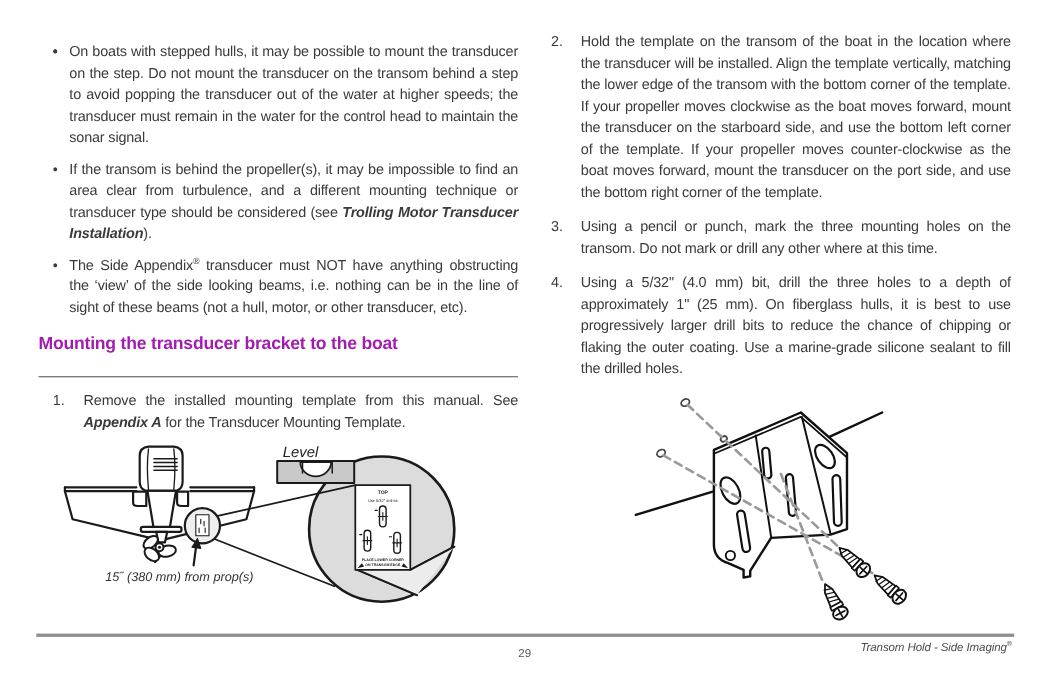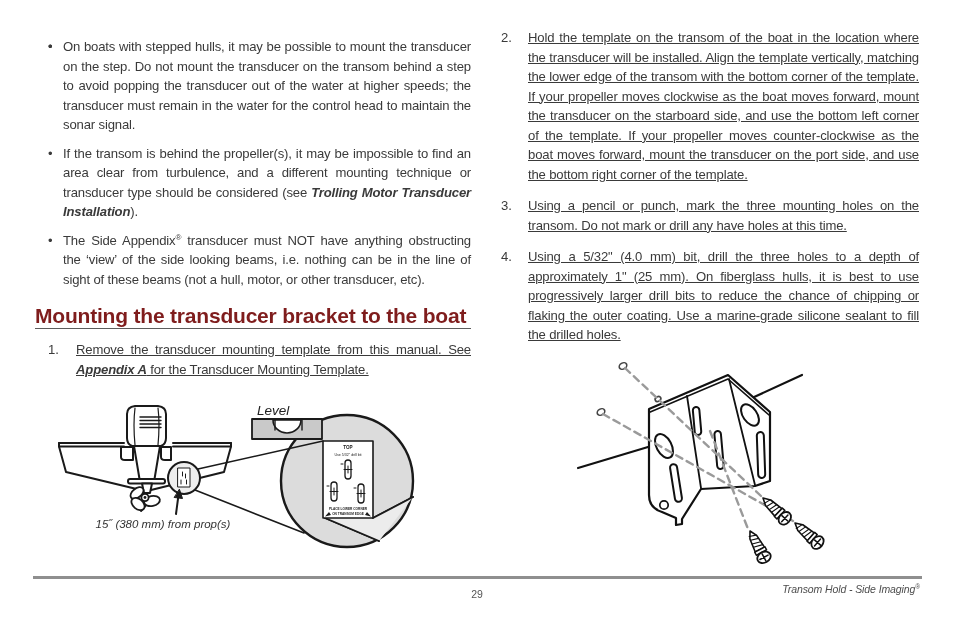--- a/index.html
+++ b/index.html
@@ -22,29 +22,29 @@
     text-align:justify;
     font-size:13.1px;line-height:19.5px;
     letter-spacing:-0.15px;
   }
   .bullets .marker{
     position:absolute;left:13px;top:0;
     font-size:13px;
   }
   .section-heading{
     margin:15px 0 11px 0;
-    padding:0 0 0 0;
-    font-size:21px;font-weight:bold;color:#7f1d1d;
+    padding:0 0 20px 0;
+    font-size:16px;font-weight:bold;color:#a21caf;
     border-bottom:1.6px solid #5c5c5c;
     letter-spacing:-0.2px;
   }
   .step{display:flex;margin:0 0 12px 0;font-size:13.1px;line-height:19.5px;letter-spacing:-0.15px;}
   .col-left .step-num{flex:none;width:28px;padding-left:13px;box-sizing:content-box;}
   .col-right .step-num{flex:none;width:27px;}
-  .step-text{flex:1;text-align:justify;text-decoration:underline;}
+  .step-text{flex:1;text-align:justify;}
   sup{vertical-align:super;font-size:62%;line-height:0;}
   .fig{position:absolute;}
   .fig-boat{left:30px;top:394px;width:450px;height:178px;}
   .bracket-caption{
     position:absolute;left:545px;top:339px;width:320px;
     text-align:center;font-size:11.5px;font-weight:bold;color:#383838;
     letter-spacing:-0.2px;
   }
   .fig-bracket{left:545px;top:335px;width:400px;height:242px;}
   .footer-rule{
@@ -72,32 +72,32 @@
       <li><span class="marker">•</span></li>
       <li><span class="marker">•</span><span class="btext"><span>On boats with stepped hulls, it may be possible to mount the transducer on the step. Do not mount the transducer on the transom behind a step to avoid popping the transducer out of the water at higher speeds; the transducer must remain in the water for the control head to maintain the sonar signal.</span></span></li>
       <li><span class="marker">•</span><span class="btext"><span>If the transom is behind the propeller(s), it may be impossible to find an area clear from turbulence, and a different mounting technique or transducer type should be considered (see </span><span style="font-weight: bold; font-style: italic;">Trolling Motor Transducer Installation</span><span>).</span></span></li>
       <li><span class="marker">•</span><span class="btext"><span>The Side Appendix</span><sup>®</sup><span> transducer must NOT have anything obstructing the ‘view’ of the side looking beams, i.e. nothing can be in the line of sight of these beams (not a hull, motor, or other transducer, etc).</span></span></li>
     </ul>
 
     <h2 class="section-heading">Mounting the transducer bracket to the boat</h2>
 
     <div class="step">
       <span class="step-num">1.</span>
-      <span class="step-text"><span>Remove the transducer mounting template from this manual. See </span><span style="font-weight: bold; font-style: italic;">Appendix A</span><span> for the Transducer Mounting Template.</span></span>
+      <span class="step-text"><span>Remove the installed mounting template from this manual. See </span><span style="font-weight: bold; font-style: italic;">Appendix A</span><span> for the Transducer Mounting Template.</span></span>
     </div>
   </div>
 
   <div class="col col-right">
     <div class="step">
       <span class="step-num">2.</span>
       <span class="step-text"><span>Hold the template on the transom of the boat in the location where the transducer will be installed. Align the template vertically, matching the lower edge of the transom with the bottom corner of the template. If your propeller moves clockwise as the boat moves forward, mount the transducer on the starboard side, and use the bottom left corner of the template. If your propeller moves counter-clockwise as the boat moves forward, mount the transducer on the port side, and use the bottom right corner of the template.</span></span>
     </div>
     <div class="step">
       <span class="step-num">3.</span>
-      <span class="step-text"><span>Using a pencil or punch, mark the three mounting holes on the transom. Do not mark or drill any have holes at this time.</span></span>
+      <span class="step-text"><span>Using a pencil or punch, mark the three mounting holes on the transom. Do not mark or drill any other where at this time.</span></span>
     </div>
     <div class="step">
       <span class="step-num">4.</span>
       <span class="step-text"><span>Using a 5/32" (4.0 mm) bit, drill the three holes to a depth of approximately 1" (25 mm). On fiberglass hulls, it is best to use progressively larger drill bits to reduce the chance of chipping or flaking the outer coating. Use a marine-grade silicone sealant to fill the drilled holes.</span></span>
     </div>
   </div>
 
   <svg class="fig fig-boat" viewBox="0 0 450 178" width="450" height="178">
     <g transform="translate(5,0)" stroke-linecap="round" stroke-linejoin="round">
 

